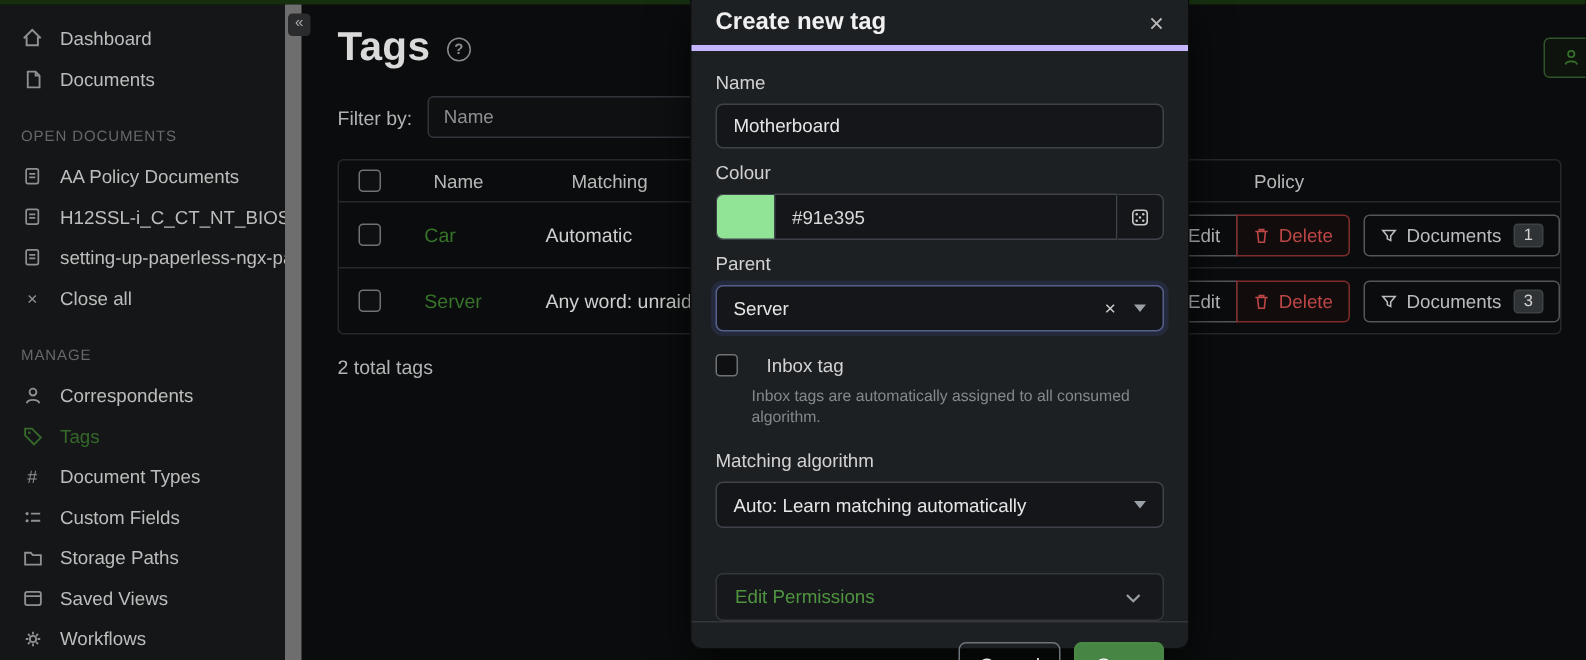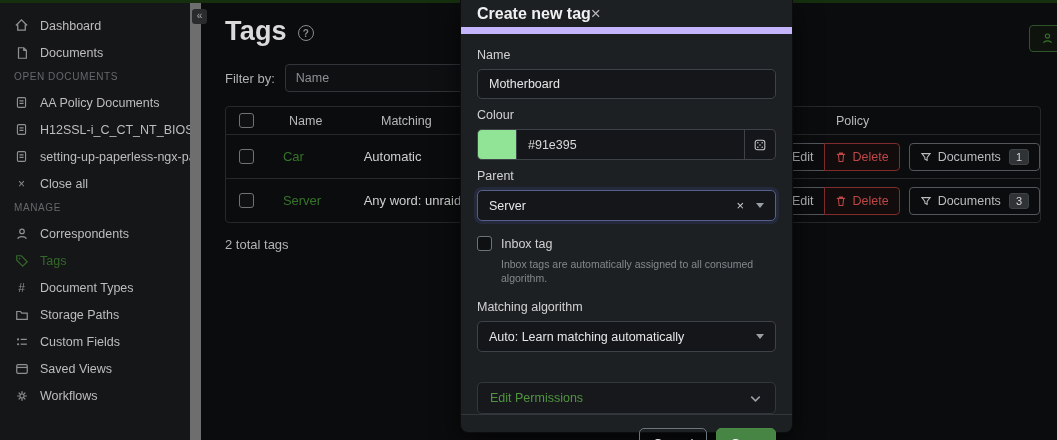--- a/index.html
+++ b/index.html
@@ -20,21 +20,21 @@
   }
   .side-item {
     display:flex; align-items:center; gap:11px; height:27px; padding:0 14px;
     font-size:12.5px; color:#bdbdbd; cursor:pointer; white-space:nowrap; overflow:hidden;
   }
   .side-item .icn { width:15px; height:15px; flex:0 0 15px; color:#8f9092; display:flex; align-items:center; justify-content:center; font-size:12px; }
   .side-item.active { color:#35692a; }
   .side-item.active .icn { color:#35692a; }
   .side-section {
     font-size:10px; letter-spacing:.6px; color:#65696c; padding:0 14px;
-    margin-top:5px; margin-bottom:7px; white-space:nowrap;
+    margin-top:20px; margin-bottom:7px; white-space:nowrap;
   }
   .icn svg { display:block; }
 
   
   .splitter { position:absolute; left:190px; top:3px; bottom:0; width:11px; background:#6e6e6e; z-index:3; }
   .collapse-btn {
     position:absolute; left:192px; top:9px; width:15px; height:15px;
     background:#2a2b2c; color:#a9a9a9; border-radius:3px; font-size:10px; line-height:14px;
     text-align:center; z-index:4; cursor:pointer;
   }
@@ -76,21 +76,21 @@
   .btn-documents { border:1px solid #53575b; color:#b9bdc0; border-radius:4px; margin-left:9px; }
   .doc-badge { background:#303336; border:1px solid #3e4245; color:#d4d4d4; font-size:11px; border-radius:3px; padding:1px 6px; margin-left:2px; }
   .total-text { margin-top:14px; font-size:13px; color:#b3b3b3; }
 
   
   .modal {
     position:absolute; left:460px; top:0; width:333px; height:433px; z-index:10;
     background:#1d2023; border:1px solid #0c0d0e; border-top:none; border-radius:0 0 8px 8px;
     box-shadow:0 10px 28px rgba(0,0,0,.65); display:flex; flex-direction:column;
   }
-  .modal-header { height:34px; padding:0 16px; display:flex; align-items:center; justify-content:flex-start; border-bottom:7px solid #c4b5fd; flex:0 0 34px; }
+  .modal-header { height:34px; padding:0 16px; display:flex; align-items:center; justify-content:space-between; border-bottom:4px solid #c4b5fd; flex:0 0 34px; }
   .modal-title { font-size:16px; font-weight:700; color:#f0f0f0; }
   .modal-close { color:#b9b9b9; font-size:17px; cursor:pointer; line-height:1; }
   .modal-body { padding:10px 16px 0; flex:1; }
   .f-label { display:block; font-size:12.5px; color:#d2d2d2; margin:9px 0 7px; }
   .f-input {
     width:100%; height:30px; background:#14161a; border:1px solid #3e434a; border-radius:5px;
     color:#e6e6e6; padding:0 11px; font-size:12.5px; outline:none; font-family:"Liberation Sans", sans-serif;
   }
   .colour-group { display:flex; height:31px; }
   .swatch { width:39px; border:1px solid #3e434a; border-right:none; border-radius:5px 0 0 5px; background:#91e395; }
@@ -99,21 +99,21 @@
   .dice-btn { width:31px; border:1px solid #3e434a; border-left:none; border-radius:0 5px 5px 0;
     background:#14161a; color:#c9c9c9; display:flex; align-items:center; justify-content:center; cursor:pointer; }
   .select-box {
     height:31px; background:#14161a; border:1px solid #3e434a; border-radius:5px;
     display:flex; align-items:center; padding:0 11px; font-size:12.5px; color:#e6e6e6; cursor:pointer;
   }
   .select-box.focused { border-color:#55608c; box-shadow:0 0 0 3px rgba(70,90,170,.18); }
   .select-box .val { flex:1; }
   .clear-x { color:#cfcfcf; font-size:13px; margin-right:12px; cursor:pointer; }
   .caret { width:0; height:0; border-left:4px solid transparent; border-right:4px solid transparent; border-top:5px solid #9aa0a6; }
-  .checkbox-row { margin-top:15px; display:flex; align-items:center; gap:9px; font-size:12.5px; color:#d2d2d2; }
+  .checkbox-row { margin-top:15px; display:flex; align-items:center; gap:19px; font-size:12.5px; color:#d2d2d2; }
   .hint { margin:6px 0 0 24px; font-size:10.5px; color:#84888c; line-height:1.35; }
   .accordion {
     margin-top:30px; height:32px; background:#16181b; border:1px solid #33373b; border-radius:5px;
     display:flex; align-items:center; justify-content:space-between; padding:0 12px;
     color:#509440; font-size:12.5px; cursor:pointer;
   }
   .accordion .chev { color:#9aa0a6; display:flex; }
   .modal-footer { border-top:1px solid #33373b; padding:13px 16px; display:flex; justify-content:flex-end; gap:9px; flex:0 0 auto; }
   .btn-cancel { height:30px; padding:0 13px; border:1px solid #6c757d; border-radius:5px; color:#e4e4e4; background:transparent; font-size:13px; display:flex; align-items:center; cursor:pointer; }
   .btn-save { height:30px; padding:0 14px; border:1px solid #4a8a45; border-radius:5px; color:#ffffff; background:#478544; font-size:13px; display:flex; align-items:center; cursor:pointer; }
@@ -193,35 +193,35 @@
     </span>
     <span>Tags</span>
   </div>
   <div class="side-item">
     <span class="icn">#</span>
     <span>Document Types</span>
   </div>
   <div class="side-item">
     <span class="icn">
       <svg width="14" height="14" viewBox="0 0 16 16" fill="none" stroke="currentColor" stroke-width="1.4">
-          <path d="M2 4 h4.3 l1.5 1.8 H14 V13 H2 z"></path>
-        </svg>
-    </span>
-    <span>Storage Paths</span>
-  </div>
-  <div class="side-item">
-    <span class="icn">
-      <svg width="14" height="14" viewBox="0 0 16 16" fill="none" stroke="currentColor" stroke-width="1.4">
           <circle cx="3.5" cy="5" r="1.2" fill="currentColor" stroke="none"></circle>
           <path d="M6.5 5 h7"></path>
           <circle cx="3.5" cy="10.5" r="1.2" fill="currentColor" stroke="none"></circle>
           <path d="M6.5 10.5 h7"></path>
         </svg>
     </span>
     <span>Custom Fields</span>
+  </div>
+  <div class="side-item">
+    <span class="icn">
+      <svg width="14" height="14" viewBox="0 0 16 16" fill="none" stroke="currentColor" stroke-width="1.4">
+          <path d="M2 4 h4.3 l1.5 1.8 H14 V13 H2 z"></path>
+        </svg>
+    </span>
+    <span>Storage Paths</span>
   </div>
   <div class="side-item">
     <span class="icn">
       <svg width="14" height="14" viewBox="0 0 16 16" fill="none" stroke="currentColor" stroke-width="1.4">
           <rect x="2" y="3" width="12" height="10" rx="1.5"></rect>
           <path d="M2 6.2 h12"></path>
         </svg>
     </span>
     <span>Saved Views</span>
   </div>

